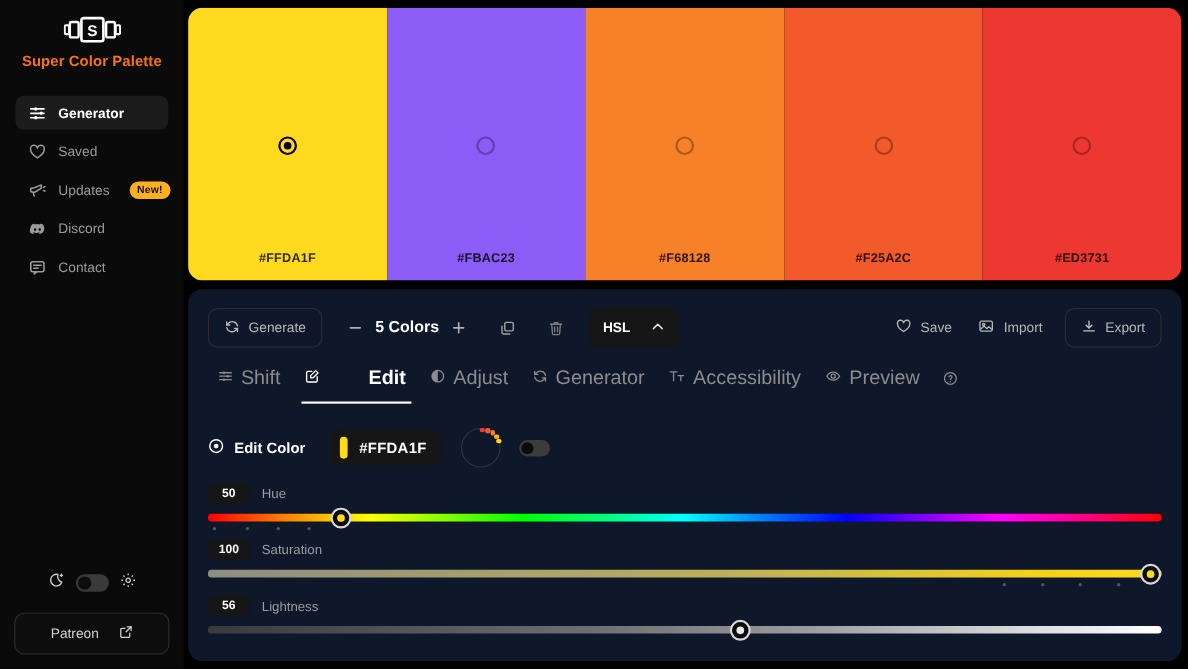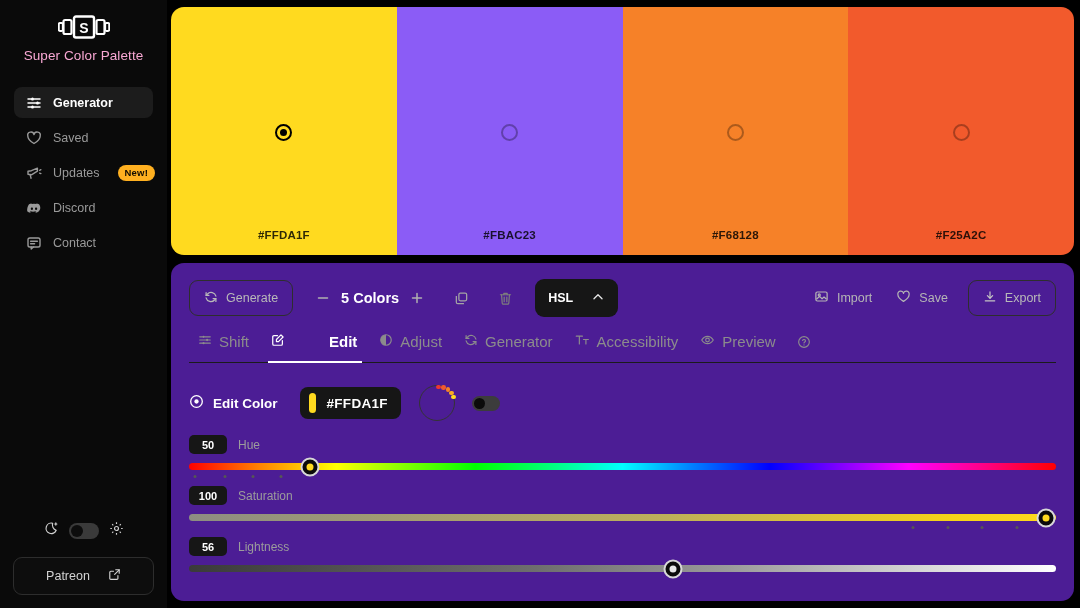--- a/index.html
+++ b/index.html
@@ -18,23 +18,23 @@
     display: flex; flex-direction: column;
     align-items: center;
     padding-top: 8px;
     flex: 0 0 167px;
     position: relative;
   }
   .logo-wrap { margin-top: 6px; display:flex; justify-content:center; }
   .logo-mark { width: 52px; height: 26px; display:block; }
   .brand-title {
     margin-top: 8px;
-    color: #f9a8d4;
+    color: #f97316;
     font-size: 13.5px;
-    font-weight: normal;
+    font-weight: bold;
     letter-spacing: .1px;
   }
   .nav { margin-top: 24px; width: 100%; padding: 0 14px; }
   .nav-item {
     display: flex; align-items: center;
     height: 31px; border-radius: 8px;
     padding: 0 12px; margin-bottom: 4px;
     color: #9a9a9a; font-size: 12.5px;
     cursor: pointer; position: relative;
   }
@@ -101,21 +101,21 @@
   .sw-hex {
     position: absolute; bottom: 14px;
     font-size: 11.5px; font-weight: bold;
     color: rgba(0,0,0,.82);
     letter-spacing: .2px;
   }
 
   
   .editor {
     margin-top: 8px; flex: 1;
-    background: #4c1d95; border-radius: 13px;
+    background: #0f172a; border-radius: 13px;
     padding: 16px 18px 12px;
     display: flex; flex-direction: column;
   }
   .toolbar { display: flex; align-items: center; height: 38px; }
   .btn-outline {
     height: 36px; border-radius: 9px;
     border: 1px solid #2e2e2e; background: transparent;
     color: #b9b9b9; font-size: 12.5px;
     display: flex; align-items: center; gap: 8px;
     padding: 0 14px; cursor: pointer;
@@ -141,21 +141,21 @@
   }
 
   .tabs {
     display: flex; align-items: center; gap: 2px;
     margin-top: 14px; padding-bottom: 10px;
     border-bottom: 1px solid #1b1b1b;
     position: relative;
   }
   .tab {
     display: flex; align-items: center; gap: 7px;
-    color: #8c8c8c; font-size: 15px;
+    color: #8c8c8c; font-size: 18px;
     padding: 2px 11px 2px 9px; cursor: pointer;
     position: relative;
   }
   .tab.active { color: #ffffff; font-weight: bold; gap: 44px; }
   .tab.active::after {
     content:''; position:absolute; left: 6px; right: 6px; bottom: -11px;
     height: 2px; background: #ffffff;
   }
   .tab-help { color: #8c8c8c; padding: 2px 8px; cursor: pointer; display:flex; }
 
@@ -355,20 +355,26 @@
             <span class="dot"></span>
           </div>
         <div class="sw-hex">#F68128</div>
       </div>
       <div class="swatch" style="background: rgb(242, 90, 44);">
         <div class="sw-radio">
             <span class="dot"></span>
           </div>
         <div class="sw-hex">#F25A2C</div>
       </div>
+      <div class="swatch" style="background: rgb(237, 55, 49);">
+        <div class="sw-radio">
+            <span class="dot"></span>
+          </div>
+        <div class="sw-hex">#ED3731</div>
+      </div>
     </section>
 
     <section class="editor">
 
       <div class="toolbar">
         <div class="btn-outline">
           <span>
             <svg width="14" height="14" viewBox="0 0 16 16" fill="none" stroke="#b9b9b9" stroke-width="1.4" stroke-linecap="round" stroke-linejoin="round">
               <path d="M13.6 7a5.6 5.6 0 0 0-9.6-2.4L2.4 6.2"></path>
                 <path d="M2.4 3v3.2h3.2"></path>
@@ -415,35 +421,35 @@
                 <path d="M3.4 10L8 5.4 12.6 10"></path>
               </svg>
           </span>
         </div>
 
         <div class="spacer"></div>
 
         <div class="link-btn">
           <span>
             <svg width="15" height="15" viewBox="0 0 16 16" fill="none" stroke="#b5b5b5" stroke-width="1.3" stroke-linejoin="round">
+              <path d="M8 13.2S2 9.6 2 5.9A3 3 0 0 1 8 4.7a3 3 0 0 1 6 1.2c0 3.7-6 7.3-6 7.3z"></path>
+            </svg>
+          </span>
+          <span>Save</span>
+        </div>
+
+        <div class="link-btn">
+          <span>
+            <svg width="15" height="15" viewBox="0 0 16 16" fill="none" stroke="#b5b5b5" stroke-width="1.3" stroke-linejoin="round">
               <rect x="2" y="3.2" width="12" height="9.6" rx="1.6"></rect>
               <circle cx="5.6" cy="6.4" r="1.1"></circle>
               <path d="M2.6 11l3.3-3.1 2.7 2.5 2.1-1.8 2.7 2.4"></path>
             </svg>
           </span>
           <span>Import</span>
-        </div>
-
-        <div class="link-btn">
-          <span>
-            <svg width="15" height="15" viewBox="0 0 16 16" fill="none" stroke="#b5b5b5" stroke-width="1.3" stroke-linejoin="round">
-              <path d="M8 13.2S2 9.6 2 5.9A3 3 0 0 1 8 4.7a3 3 0 0 1 6 1.2c0 3.7-6 7.3-6 7.3z"></path>
-            </svg>
-          </span>
-          <span>Save</span>
         </div>
 
         <div class="btn-outline" style="margin-left:8px">
           <span>
             <svg width="14" height="14" viewBox="0 0 16 16" fill="none" stroke="#c4c4c4" stroke-width="1.4" stroke-linecap="round" stroke-linejoin="round">
               <path d="M8 2.2v7"></path>
                 <path d="M5 6.4L8 9.4l3-3"></path>
                 <path d="M2.6 12.4h10.8"></path>
             </svg>
           </span>

